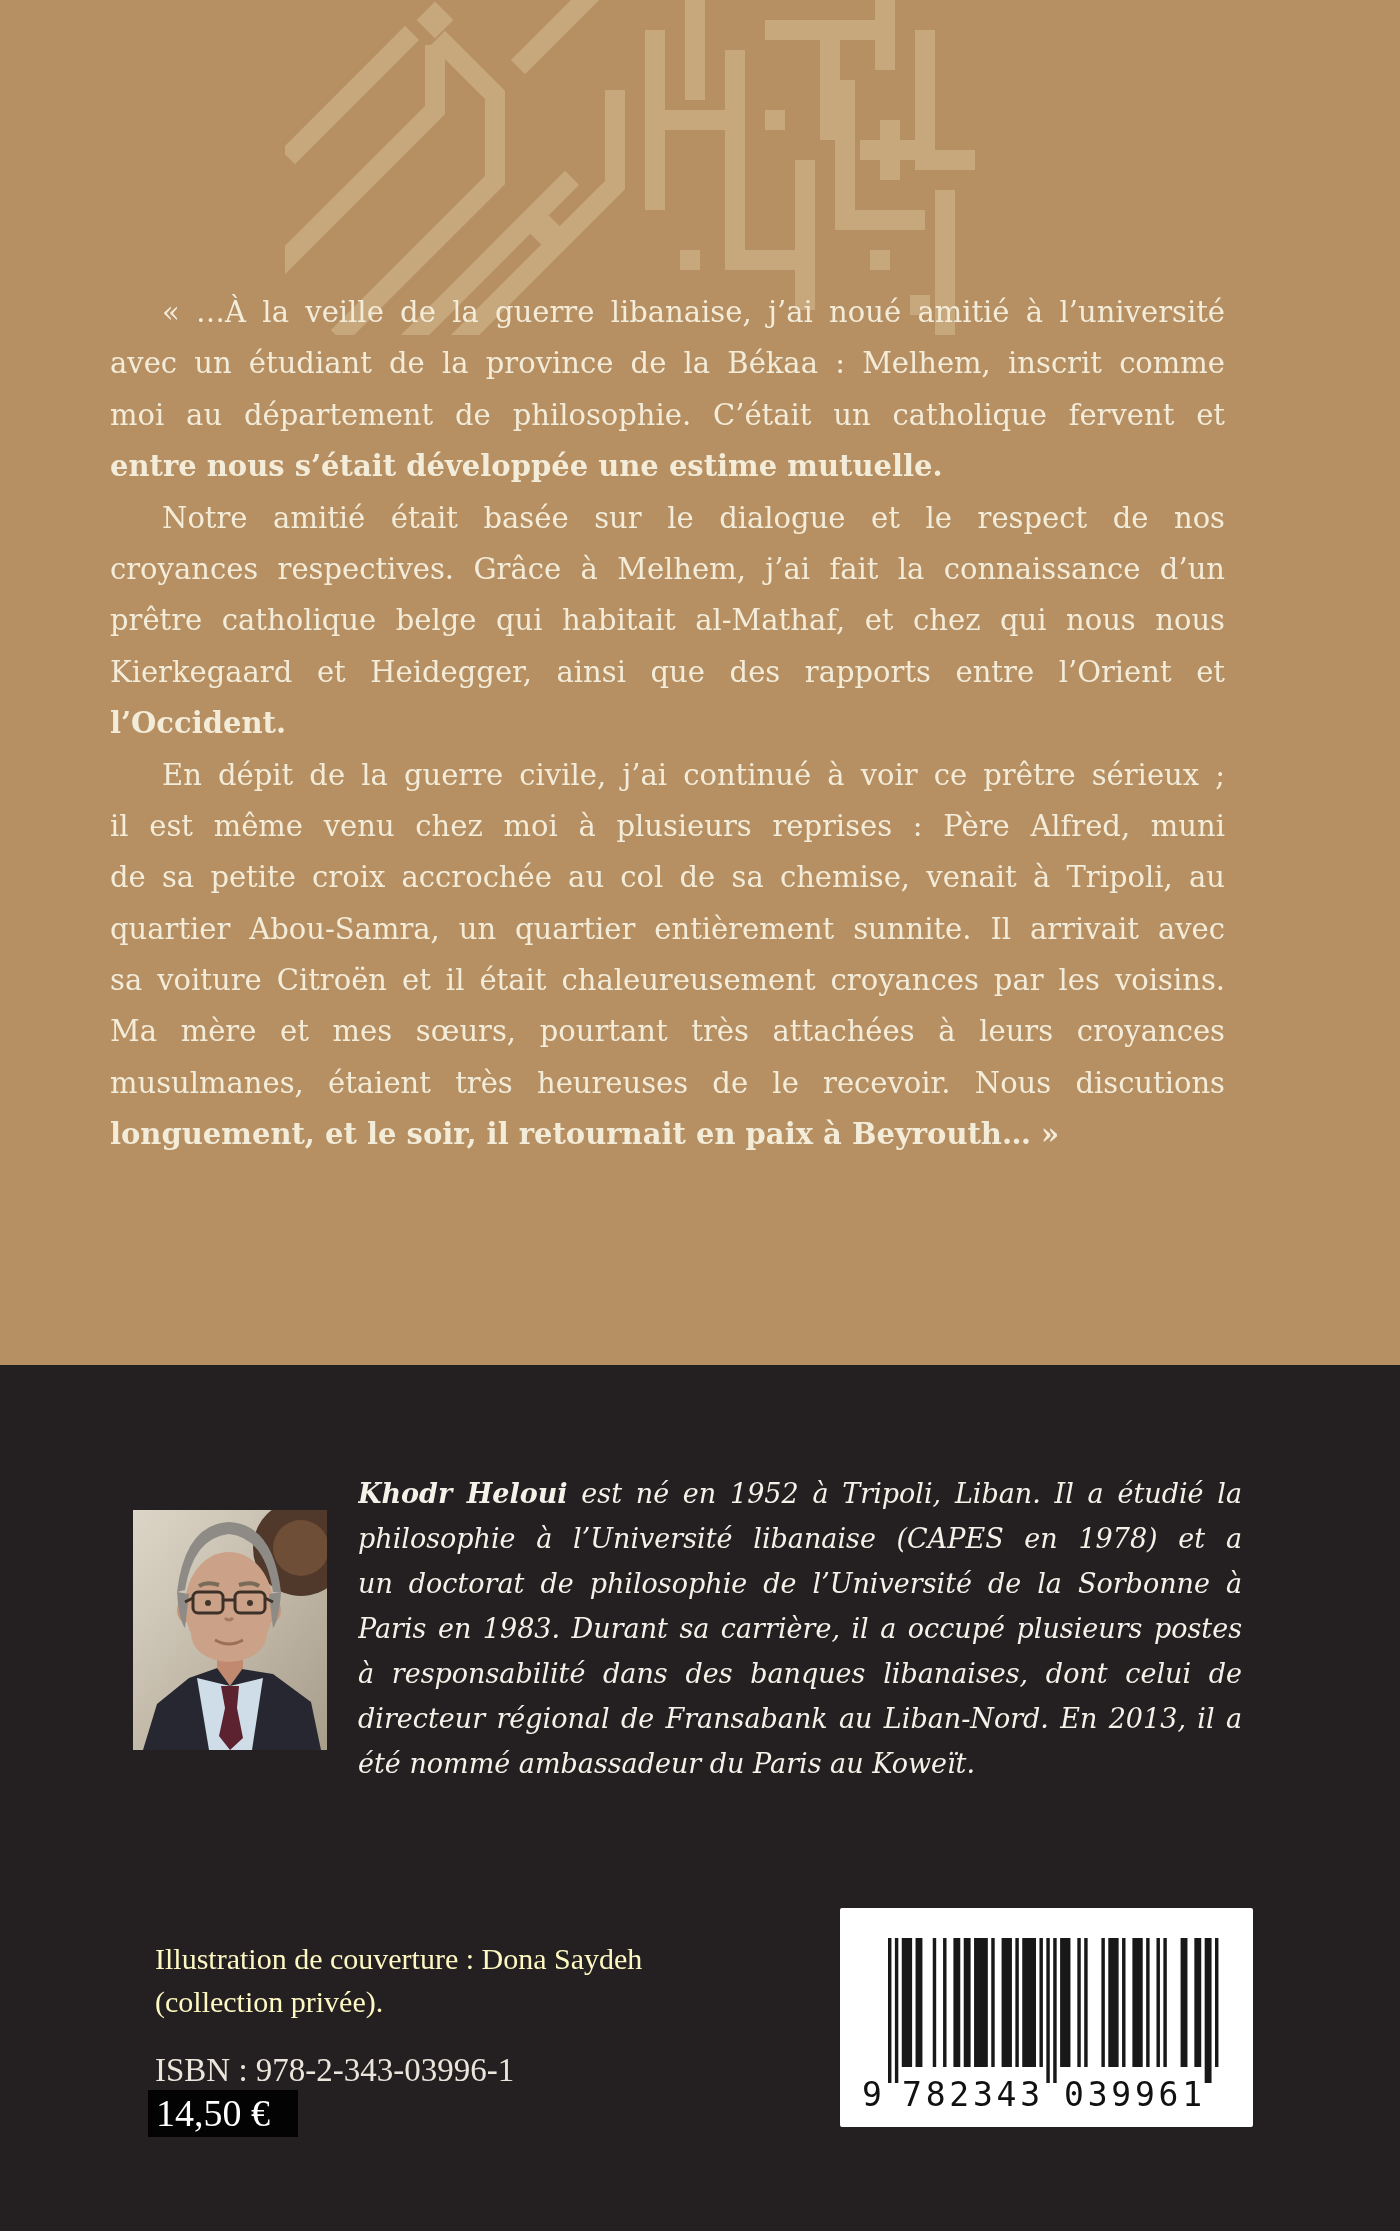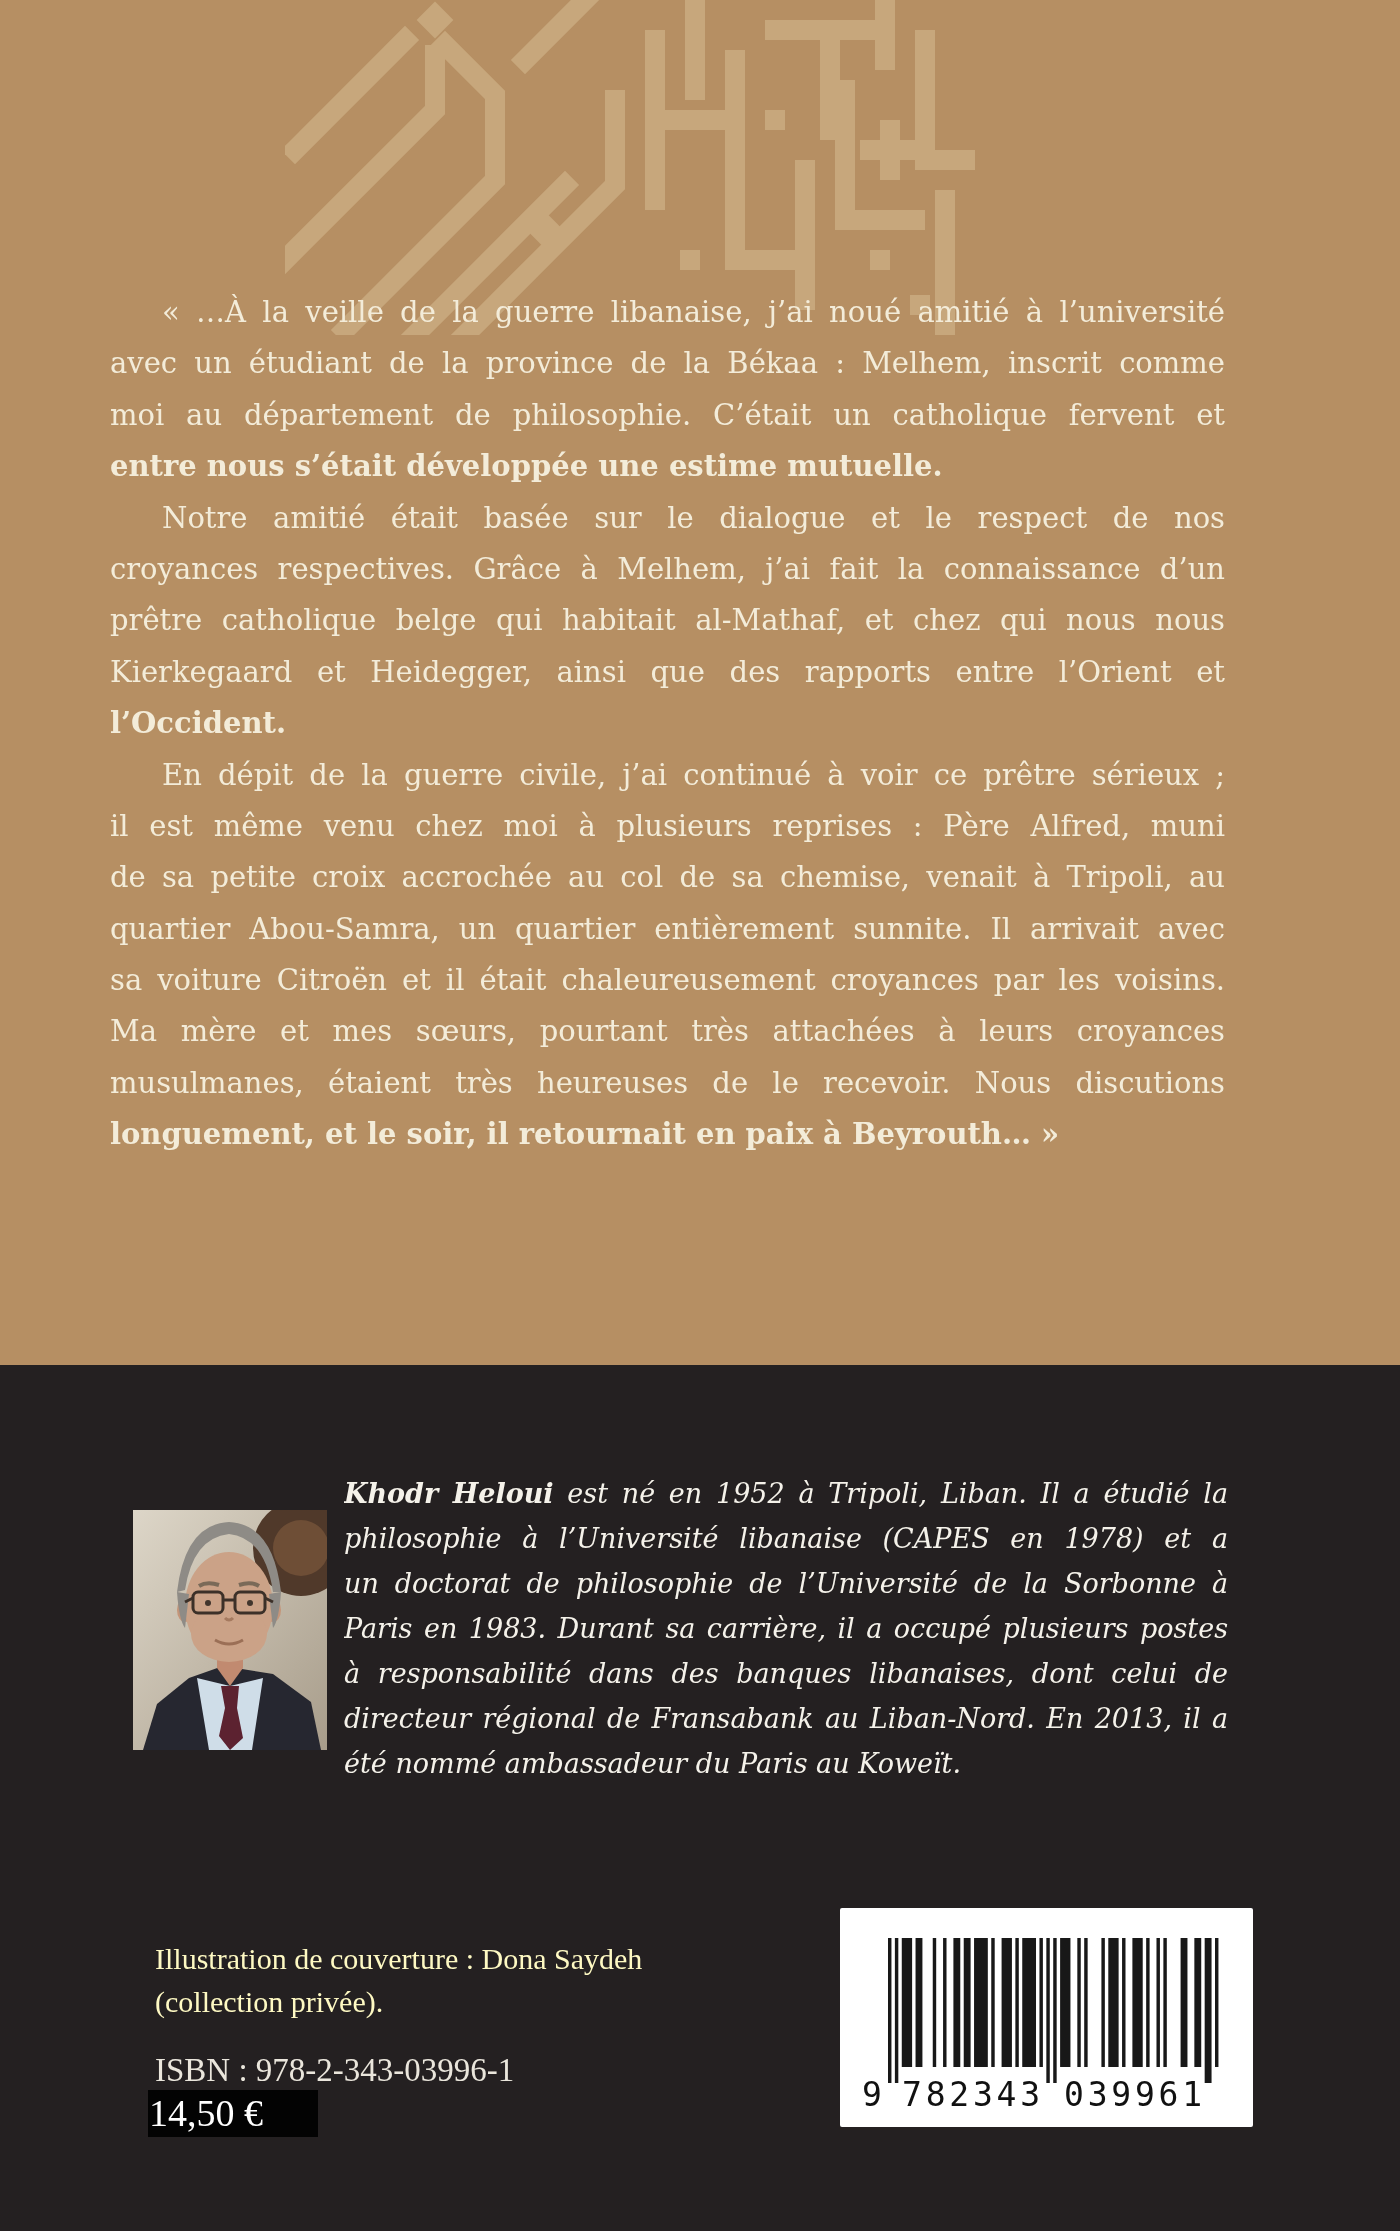--- a/index.html
+++ b/index.html
@@ -22,40 +22,40 @@
     text-align:justify; text-align-last:justify;
   }
   .q-line.ind  { text-indent:52px; }
   .q-line.pend { text-align-last:left;font-weight:bold; }
   
   .bottom {
     position:absolute; left:0; top:1365px; width:1400px; height:866px;
     background:#242021;
   }
   .photo { position:absolute; left:133px; top:145px; width:194px; height:240px; }
-  .bio-block { position:absolute; left:344px; top:106px; width:884px; }
+  .bio-block { position:absolute; left:358px; top:106px; width:884px; }
   .bio-line {
     height:45px; line-height:45px; overflow:hidden;
     font-family:"DejaVu Serif", serif; font-style:italic; font-size:27px;
     color:#f5f2ea; text-align:justify; text-align-last:justify;
   }
   .bio-line.pend { text-align-last:left; }
   .bio-name { font-weight:bold; }
   .credits {
     position:absolute; left:155px; top:572px; width:520px;
     font-size:30px; line-height:43px; color:#fef9c3;
   }
   .isbn {
     position:absolute; left:155px; top:685px; width:520px;
     font-size:33px; line-height:40px; color:#eae6dc;
   }
   .price-tag {
-    position:absolute; left:148px; top:725px; width:170px; height:47px;
+    position:absolute; left:148px; top:725px; width:150px; height:47px;
     background:#030303; color:#ffffff; font-size:38px; line-height:47px;
-    padding-left:1px; box-sizing:border-box;
+    padding-left:8px; box-sizing:border-box;
   }
   .barcode-box { position:absolute; left:840px; top:543px; width:413px; height:219px; }
 </style>
 </head>
 <body>
 
 <div class="cover">
 
   <svg class="pattern-svg" viewBox="0 0 690 335" xmlns="http://www.w3.org/2000/svg">
     <g stroke="#c7a77c" stroke-width="20" fill="none" stroke-linecap="square">

